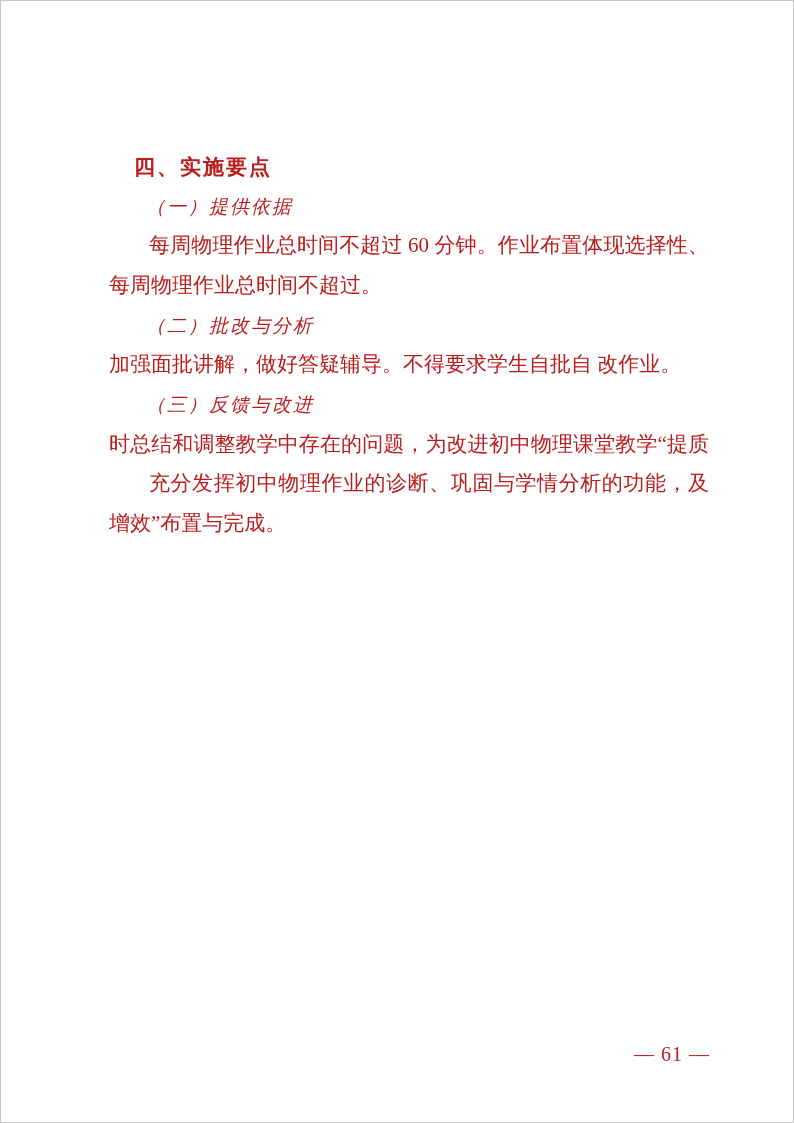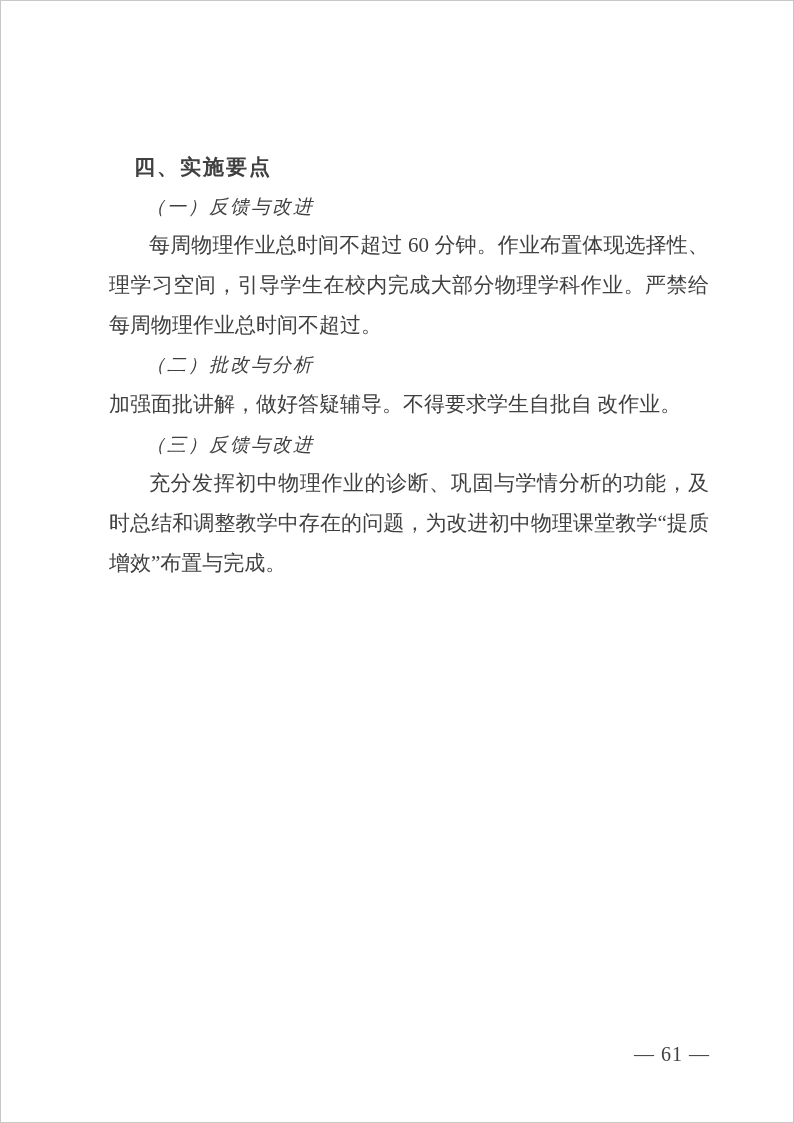--- a/index.html
+++ b/index.html
@@ -7,21 +7,21 @@
     padding: 0;
     background: #ffffff;
   }
   .page {
     position: relative;
     width: 794px;
     height: 1123px;
     background: #ffffff;
     box-sizing: border-box;
     border: 1px solid #c8c8c8;
-    color: #404040;
+    color: #b91c1c;
     font-family: "Liberation Serif", "DejaVu Serif", serif;
     overflow: hidden;
     padding-left: 48px;
   }
   .content {
     position: absolute;
     left: 108px;
     top: 152px;
     width: 600px;
   }
@@ -63,29 +63,28 @@
   }
 </style>
 </head>
 <body>
 
 <div class="page">
   <div class="content">
 
     <div class="line doc-heading">四、实施要点</div>
 
-    <div class="line subtitle">（一）反馈与改进</div>
+    <div class="line subtitle">（一）提供依据</div>
     <div class="line body-line indent full">每周物理作业总时间不超过 60 分钟。作业布置体现选择性、</div>
-    <div class="line body-line full">理学习空间，引导学生在校内完成大部分物理学科作业。严禁给</div>
     <div class="line body-line">每周物理作业总时间不超过。</div>
 
     <div class="line subtitle">（二）批改与分析</div>
     <div class="line body-line">加强面批讲解，做好答疑辅导。不得要求学生自批自 改作业。</div>
 
     <div class="line subtitle">（三）反馈与改进</div>
+    <div class="line body-line full">时总结和调整教学中存在的问题，为改进初中物理课堂教学“提质</div>
     <div class="line body-line indent full">充分发挥初中物理作业的诊断、巩固与学情分析的功能，及</div>
-    <div class="line body-line full">时总结和调整教学中存在的问题，为改进初中物理课堂教学“提质</div>
     <div class="line body-line">增效”布置与完成。</div>
 
   </div>
 
   <div class="page-number">— 61 —</div>
 </div>
 
 </body></html>

